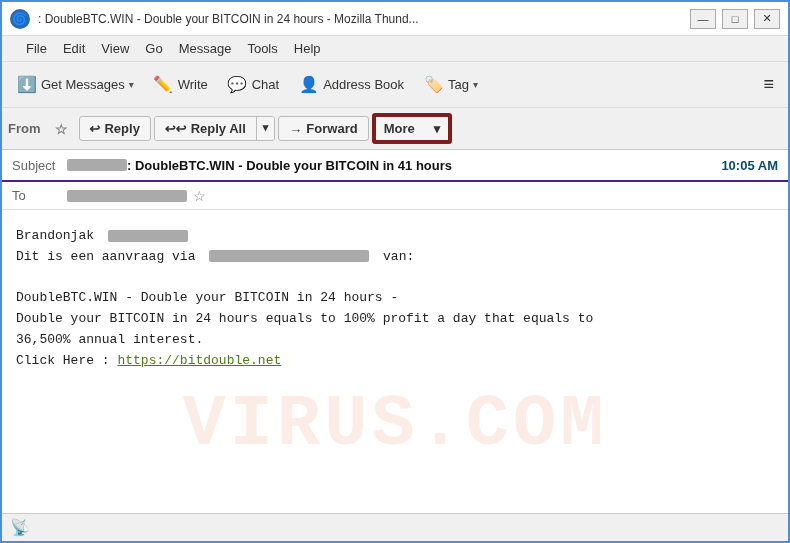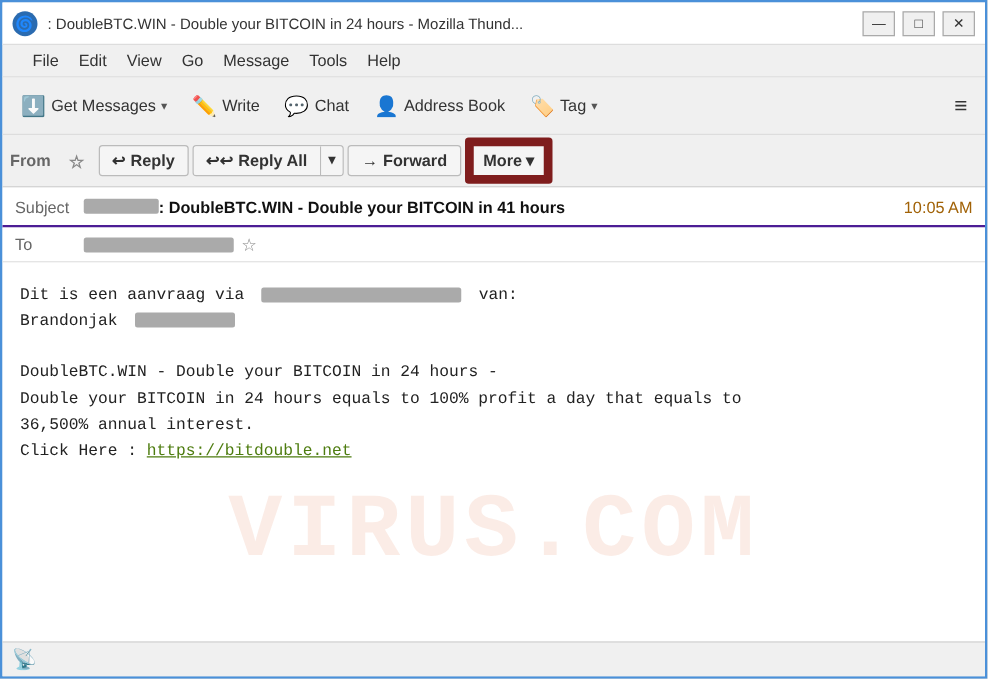--- a/index.html
+++ b/index.html
@@ -191,26 +191,26 @@
       font-size: 13px;
       color: #333;
       cursor: pointer;
       border: 1px solid #bbb;
       border-radius: 3px;
       background: #f5f5f5;
     }
     .more-btn {
       display: flex;
       align-items: center;
-      gap: 3px;
+      gap: 19px;
       padding: 4px 8px;
       font-size: 13px;
       color: #333;
       cursor: pointer;
-      border: 7px solid #7f1d1d;
+      border: 4px solid #7f1d1d;
       border-radius: 3px;
       background: #f5f5f5;
     }
 
     
     .subject-bar {
       display: flex;
       align-items: center;
       padding: 5px 10px;
       border-bottom: 2px solid #4c1d95;
@@ -223,21 +223,22 @@
       min-width: 55px;
     }
     .subject-value {
       font-size: 13px;
       color: #111;
       font-weight: bold;
       flex: 1;
     }
     .subject-time {
       font-size: 13px;
-      color: #a16207;
+      color: #0c4a6e;
+      font-weight: bold;
     }
 
     
     .to-bar {
       display: flex;
       align-items: center;
       padding: 3px 10px;
       border-bottom: 1px solid #ddd;
       background: #fff;
       min-height: 28px;
@@ -385,27 +386,27 @@
   </div>
 
   <div class="to-bar">
     <span class="to-label">To</span>
     <span class="blurred" style="width:120px;"></span>
     <span style="margin-left:6px; color:#888; font-size:14px;">☆</span>
   </div>
 
   <div class="email-body">
     <p>
+      <span>Brandonjak</span>
+      <span class="blurred" style="width:80px; margin-left:6px;"></span>
+    </p>
+    <p>
       <span>Dit is een aanvraag via</span>
       <span class="blurred" style="width:160px; margin: 0 6px;"></span>
       <span>van:</span>
-    </p>
-    <p>
-      <span>Brandonjak</span>
-      <span class="blurred" style="width:80px; margin-left:6px;"></span>
     </p>
     <br>
     <p>DoubleBTC.WIN - Double your BITCOIN in 24 hours -</p>
     <p>Double your BITCOIN in 24 hours equals to 100% profit a day that equals to</p>
     <p>36,500% annual interest.</p>
     <p>
       <span>Click Here : </span><a href="#">https://bitdouble.net</a>
     </p>
     <div class="watermark">VIRUS.COM</div>
   </div>

